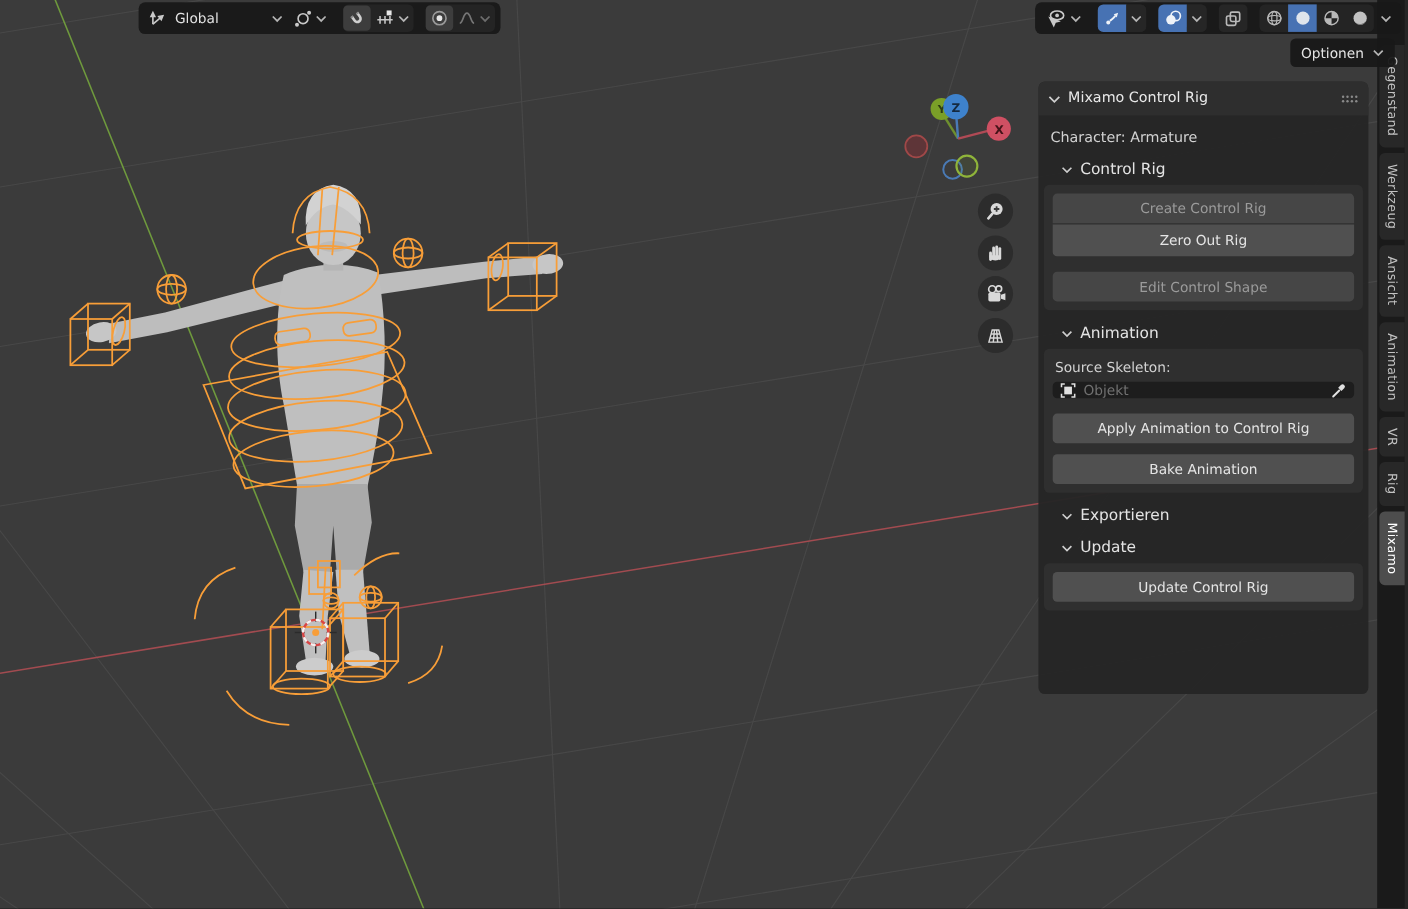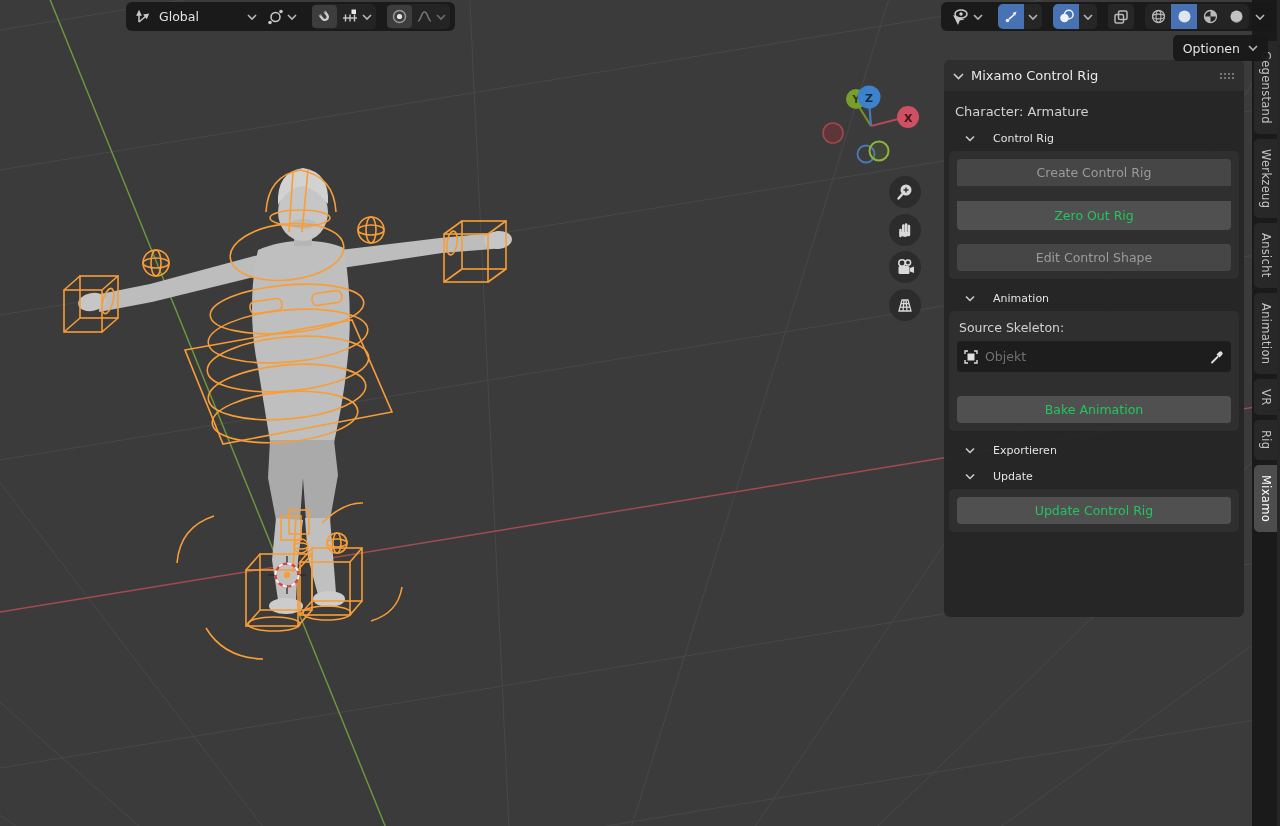--- a/index.html
+++ b/index.html
@@ -24,37 +24,37 @@
   .sph { width:26px; height:25px; display:flex; align-items:center; justify-content:center; }
   .sph.blue { background:#4772b3; }
   .sph:first-child { border-radius:5px 0 0 5px; }
 
   
   .options-btn { position:absolute; top:35px; right:12px; height:26px; background:rgba(24,24,24,.95);
                  border-radius:5px; display:flex; align-items:center; gap:8px; padding:0 10px;
                  color:#e4e4e4; font-size:12.5px; z-index:30; }
 
   
-  .npanel { position:absolute; left:944px; top:60px; width:300px; height:557px;
+  .npanel { position:absolute; left:944px; top:74px; width:300px; height:557px;
             background:rgba(37,37,37,.96); border-radius:6px; z-index:25; color:#d6d6d6;
             font-size:12.5px; overflow:hidden; }
   .p-header { height:31px; display:flex; align-items:center; gap:7px; padding:0 9px;
               background:rgba(52,52,52,.55); border-radius:6px 6px 0 0; }
   .p-title { color:#eaeaea; font-size:13px; flex:1; }
   .p-char { margin:13px 11px 2px; color:#d2d2d2; font-size:13px; }
-  .sec-h { display:flex; align-items:center; gap:18px; margin:13px 10px 6px 21px; color:#e3e3e3; font-size:11px; }
+  .sec-h { display:flex; align-items:center; gap:7px; margin:13px 10px 6px 21px; color:#e3e3e3; font-size:14px; }
   .box { margin:0 5px; background:#2f2f2f; border-radius:5px; padding:8px 6px; }
   .btn { display:flex; align-items:center; justify-content:center; height:27px; margin:0 2px;
-         background:#505050; border-radius:4px; color:#22c55e; font-size:12.5px; cursor:default; }
+         background:#505050; border-radius:4px; color:#e5e5e5; font-size:12.5px; cursor:default; }
   .btn.disabled { background:#464646; color:#9b9b9b; }
-  .joined .btn.top { border-radius:4px 4px 0 0; margin-bottom:15px; }
+  .joined .btn.top { border-radius:4px 4px 0 0; margin-bottom:1px; }
   .joined .btn.bottom { border-radius:0 0 4px 4px; height:29px; }
   .sp14 { height:14px; } .sp10 { height:10px; }
   .src-label { margin:1px 4px 6px; color:#d2d2d2; }
-  .obj-field { display:flex; align-items:center; gap:6px; height:31px; margin:0 2px;
+  .obj-field { display:flex; align-items:center; gap:6px; height:15px; margin:0 2px;
                background:#1d1d1d; border-radius:4px; padding:0 6px; }
   .placeholder { color:#717171; font-size:12.5px; flex:1; }
 
   
   .tabstrip { position:absolute; right:0; top:0; bottom:0; width:28px; background:#1a1a1a;
               border-right:3px solid #262626; z-index:20; display:flex; flex-direction:column;
               gap:5px; padding-top:41px; align-items:flex-start; }
   .vtab { writing-mode:vertical-rl; text-orientation:mixed; width:23px; margin-left:2px;
           padding:10px 4px; background:#282828; border-radius:5px 0 0 5px; color:#c3c3c3;
           font-size:11.5px; letter-spacing:.3px; cursor:default; }
@@ -451,20 +451,21 @@
           </g>
           <rect x="4.5" y="4.5" width="7" height="7" fill="#e0e0e0"></rect>
         </svg>
         <span class="placeholder">Objekt</span>
         <svg width="16" height="16" viewBox="0 0 16 16">
           <line x1="3" y1="13.5" x2="8.5" y2="8" stroke="#e0e0e0" stroke-width="1.8" stroke-linecap="round"></line>
           <path d="M 7.5,5.5 L 10.5,8.5 L 13,6 A 2.1,2.1 0 0 0 10,3 Z" fill="#e0e0e0"></path>
         </svg>
       </div>
       <div class="sp14"></div>
+      <div class="btn">Apply Animation to Control Rig</div>
       <div class="sp10"></div>
       <div class="btn">Bake Animation</div>
     </div>
 
     <div class="sec-h">
       <svg width="10" height="7" viewBox="0 0 10 7">
         <polyline points="1,1.5 5,5.5 9,1.5" fill="none" stroke="#cfcfcf" stroke-width="1.5"></polyline>
         </svg>
       <span>Exportieren</span>
     </div>

